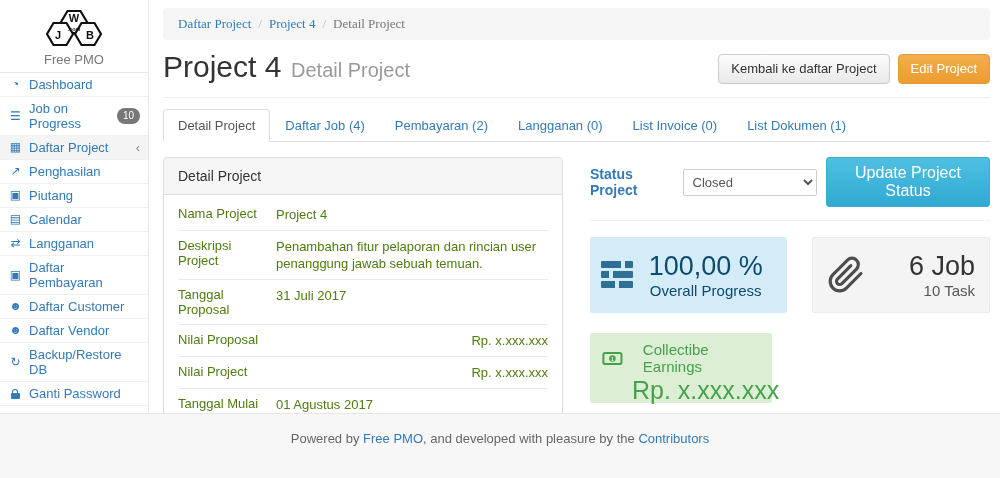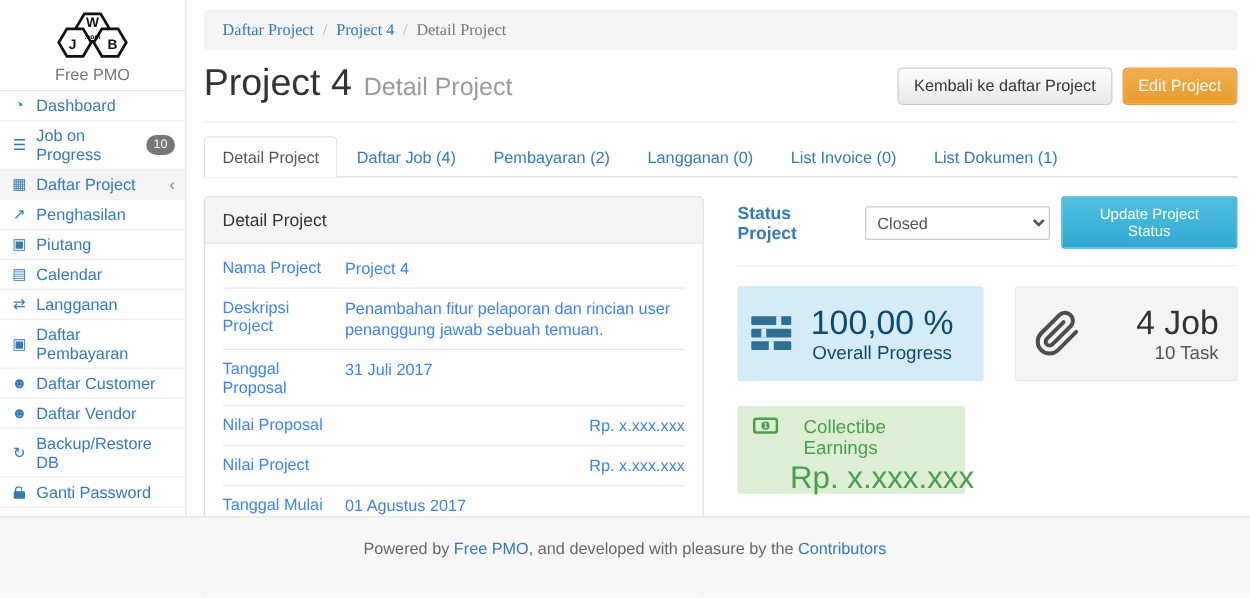--- a/index.html
+++ b/index.html
@@ -78,38 +78,38 @@
 
   
   .content { display:flex; margin-top:15px; }
 
   .panel { flex:0 0 400px; width:400px; border:1px solid #ddd; border-radius:4px; align-self:flex-start; }
   .panel-heading {
     background:#f5f5f5; border-bottom:1px solid #ddd; border-radius:4px 4px 0 0;
     padding:10px 14px; font-size:14px; color:#333;
   }
   .panel-body { padding:4px 14px 12px; }
-  .drow { display:flex; padding:7px 0; border-bottom:1px solid #e9e9e9; font-size:13px; color:#3b82f6; }
+  .drow { display:flex; padding:7px 0; border-bottom:1px solid #e9e9e9; font-size:13px; color:#4d7c0f; }
   .drow:last-child { border-bottom:none; }
   .dlabel { flex:0 0 98px; width:98px; padding-right:6px; }
   .dvalue { flex:1; line-height:17px; }
   .dvalue.right { text-align:right; }
 
   .rightcol { flex:1; margin-left:27px; min-width:0; }
   .status-row {
     display:flex; align-items:center; gap:9px;
     padding-bottom:13px; border-bottom:1px solid #f0f0f0;
   }
   .status-label { color:#337ab7; font-weight:bold; font-size:14px; }
   .status-select {
     width:150px; height:27px; border:1px solid #ccc; border-radius:2px;
     font-family:inherit; font-size:13px; color:#555; background:#fff; padding:2px 5px;
   }
   .btn-info {
-    color:#fff; font-size:12px; padding:6px 12px; border-radius:3px; border:1px solid #3aadd3;
+    color:#fff; font-size:16px; padding:6px 12px; border-radius:3px; border:1px solid #3aadd3;
     background:linear-gradient(#4fc0e2,#30a9d2); cursor:pointer; font-family:inherit;
   }
 
   .cards-row { display:flex; margin-top:16px; }
   .card { border-radius:2px; display:flex; align-items:center; }
   .card-progress {
     width:216px; height:76px; background:#d4ecf8; color:#0c4a6e; padding:0 10px;
   }
   .cp-text { flex:1; text-align:center; }
   .big-num { font-size:27px; line-height:30px; white-space:nowrap; }
@@ -118,21 +118,21 @@
     width:193px; height:76px; background:#f4f4f4; border:1px solid #ececec;
     margin-left:25px; padding:0 14px; color:#333;
   }
   .cj-text { flex:1; text-align:right; }
   .cj-text .big-num { color:#333; }
   .cj-text .card-caption { color:#555; }
   .card-earnings {
     width:182px; height:70px; background:#dcefd4; color:#47a14b;
     margin-top:20px; padding:8px 12px; display:block;
   }
-  .ce-row1 { display:flex; gap:20px; font-size:15px; }
+  .ce-row1 { display:flex; align-items:center; gap:20px; font-size:15px; }
   .ce-num { font-size:25px; line-height:28px; margin-left:30px; margin-top:1px; white-space:nowrap; }
 
   
   .footer {
     position:absolute; left:0; right:0; top:413px; bottom:0;
     background:#f7f7f7; border-top:1px solid #e6e6e6;
     text-align:center; padding-top:17px; color:#666; font-size:13px;
   }
   .footer a { color:#337ab7; }
 </style>
@@ -342,21 +342,21 @@
               <div class="big-num">100,00 %</div>
               <div class="card-caption">Overall Progress</div>
             </div>
           </div>
 
           <div class="card card-jobs">
             <svg width="38" height="42" viewBox="0 0 24 24">
               <path d="M21.44 11.05l-9.19 9.19a6 6 0 0 1-8.49-8.49l9.19-9.19a4 4 0 0 1 5.66 5.66l-9.2 9.19a2 2 0 0 1-2.83-2.83l8.49-8.48" fill="none" stroke="#4d4d4d" stroke-width="2" stroke-linecap="round" stroke-linejoin="round"></path>
             </svg>
             <div class="cj-text">
-              <div class="big-num">4 Job</div>
+              <div class="big-num">6 Job</div>
               <div class="card-caption">10 Task</div>
             </div>
           </div>
         </div>
 
         <div class="card card-earnings">
           <div class="ce-row1">
             <svg width="23" height="15" viewBox="0 0 23 15">
               <rect x="1.5" y="1.5" width="20" height="12" rx="2" fill="none" stroke="#47a14b" stroke-width="2.2"></rect>
               <circle cx="11.5" cy="7.5" r="3.6" fill="#47a14b"></circle>

